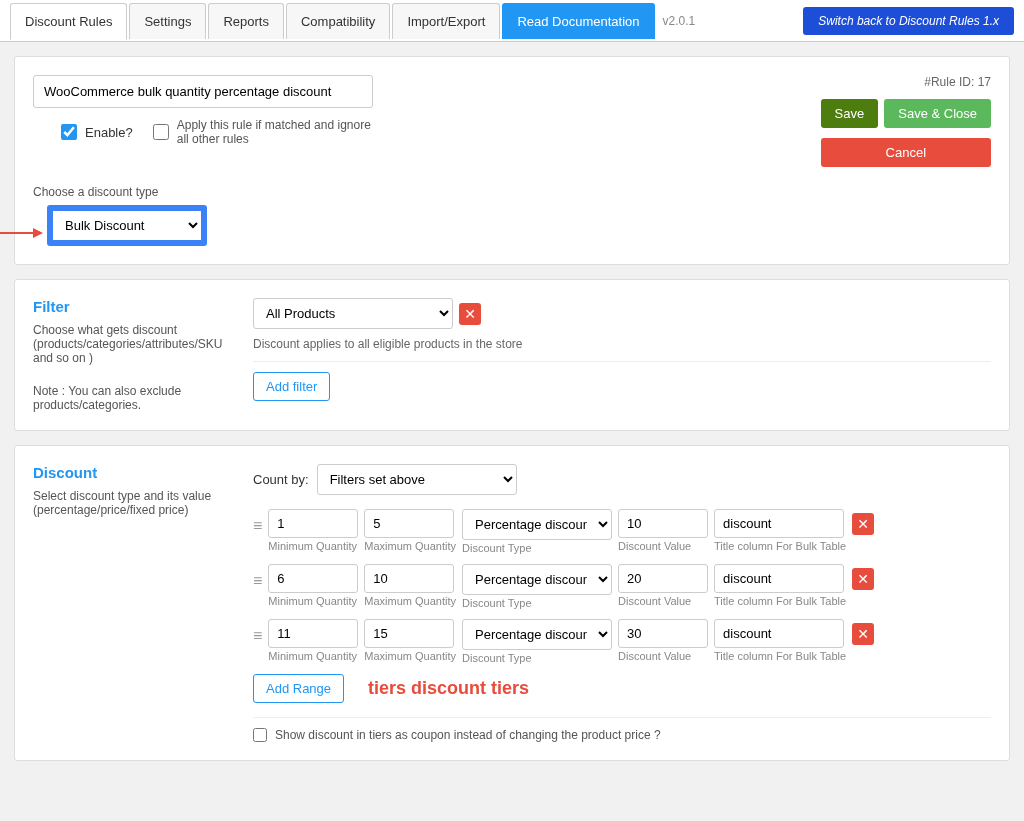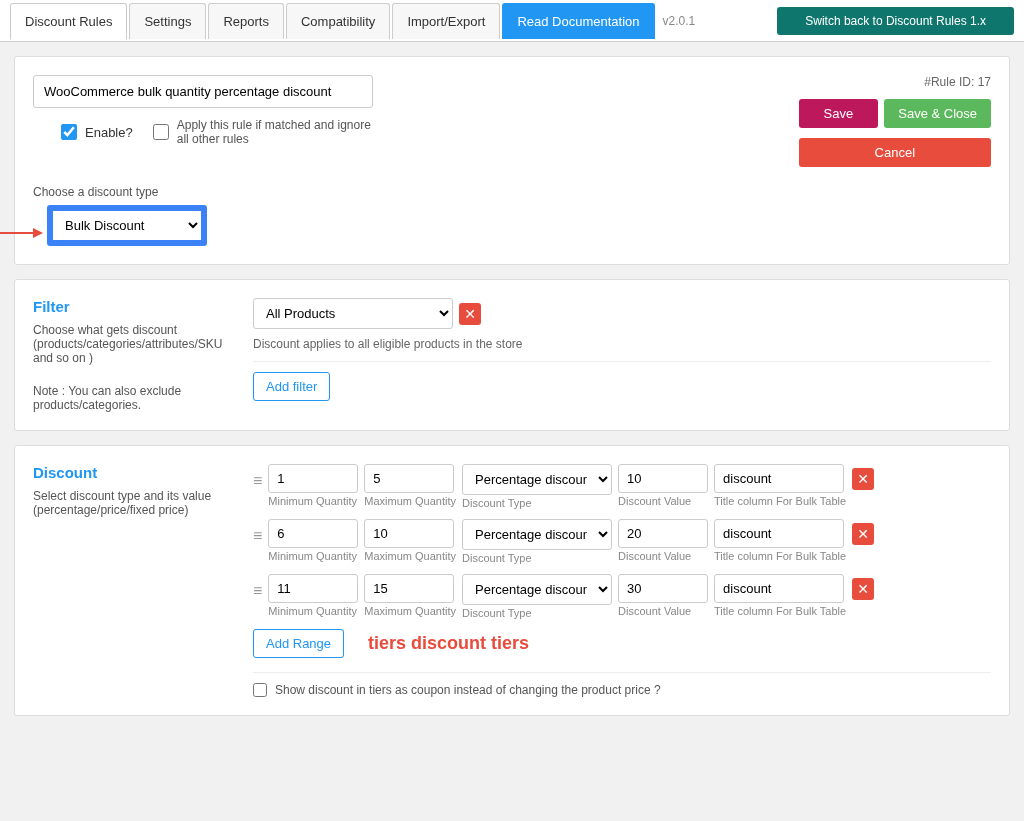--- a/index.html
+++ b/index.html
@@ -13,22 +13,22 @@
       padding: 10px 14px; cursor: pointer; border: 1px solid #ccc;
       border-bottom: none; margin-right: 2px; background: #f7f7f7;
       font-size: 13px; color: #333; border-radius: 3px 3px 0 0;
     }
     .nav-tab.active { background: #fff; border-bottom: 1px solid #fff; margin-bottom: -1px; }
     .nav-tab.blue-btn {
       background: #2196f3; color: #fff; border-color: #2196f3;
     }
     .version-label { font-size: 12px; color: #888; margin-left: 6px; }
     .switch-back-btn {
-      margin-left: auto; background: #0f766e; color: #fff; border: none;
-      padding: 7px 28px; font-size: 12px; cursor: pointer; border-radius: 3px;
+      margin-left: auto; background: #1d4ed8; color: #fff; border: none;
+      padding: 7px 15px; font-size: 12px; cursor: pointer; border-radius: 3px; font-style: italic;
     }
 
     .main-content { padding: 14px; }
 
     .card {
       background: #fff; border: 1px solid #ddd; border-radius: 3px;
       padding: 18px; margin-bottom: 14px;
     }
 
     .top-row {
@@ -42,21 +42,21 @@
     }
     .enable-checkbox { width: 16px; height: 16px; accent-color: #2196f3; }
     .apply-row {
       display: flex; align-items: center; gap: 8px;
     }
     .apply-checkbox { width: 16px; height: 16px; }
     .apply-label { font-size: 12px; color: #555; max-width: 200px; }
     .rule-actions { margin-left: auto; display: flex; flex-direction: column; gap: 6px; }
     .rule-id-row { font-size: 12px; color: #666; text-align: right; margin-bottom: 4px; }
     .action-btns { display: flex; gap: 6px; }
-    .btn-save { background: #be185d; color: #fff; border: none; padding: 7px 25px; border-radius: 3px; cursor: pointer; font-size: 13px; }
+    .btn-save { background: #4d7c0f; color: #fff; border: none; padding: 7px 14px; border-radius: 3px; cursor: pointer; font-size: 13px; }
     .btn-save-close { background: #5cb85c; color: #fff; border: none; padding: 7px 14px; border-radius: 3px; cursor: pointer; font-size: 13px; }
     .btn-cancel { background: #e74c3c; color: #fff; border: none; padding: 7px 14px; border-radius: 3px; cursor: pointer; font-size: 13px; margin-top: 4px; width: 100%; }
 
     .discount-type-section { margin-top: 18px; }
     .discount-type-label { font-size: 12px; color: #555; margin-bottom: 6px; }
     .discount-type-row { display: flex; align-items: center; gap: 10px; }
     .discount-type-select {
       border: 6px solid #3b82f6; padding: 6px 8px; font-size: 13px; border-radius: 3px; width: 160px; background: #fff;
     }
 
@@ -221,20 +221,27 @@
 
   <div class="card">
     <div class="discount-section">
       <div class="discount-left">
         <div class="section-title">Discount</div>
         <div class="section-desc">
           Select discount type and its value<br>(percentage/price/fixed price)
         </div>
       </div>
       <div class="discount-right">
+        <div class="count-by-row">
+          <span class="count-by-label">Count by:</span>
+          <select class="count-by-select">
+            <option>Filters set above</option>
+            <option>Cart Quantity</option>
+          </select>
+        </div>
 
         <div class="tier-row">
           <span class="drag-handle">≡</span>
           <div class="tier-field">
             <input class="tier-input" type="text" value="1" style="">
             <span class="field-label">Minimum Quantity</span>
           </div>
           <div class="tier-field">
             <input class="tier-input" type="text" value="5" style="">
             <span class="field-label">Maximum Quantity</span>

